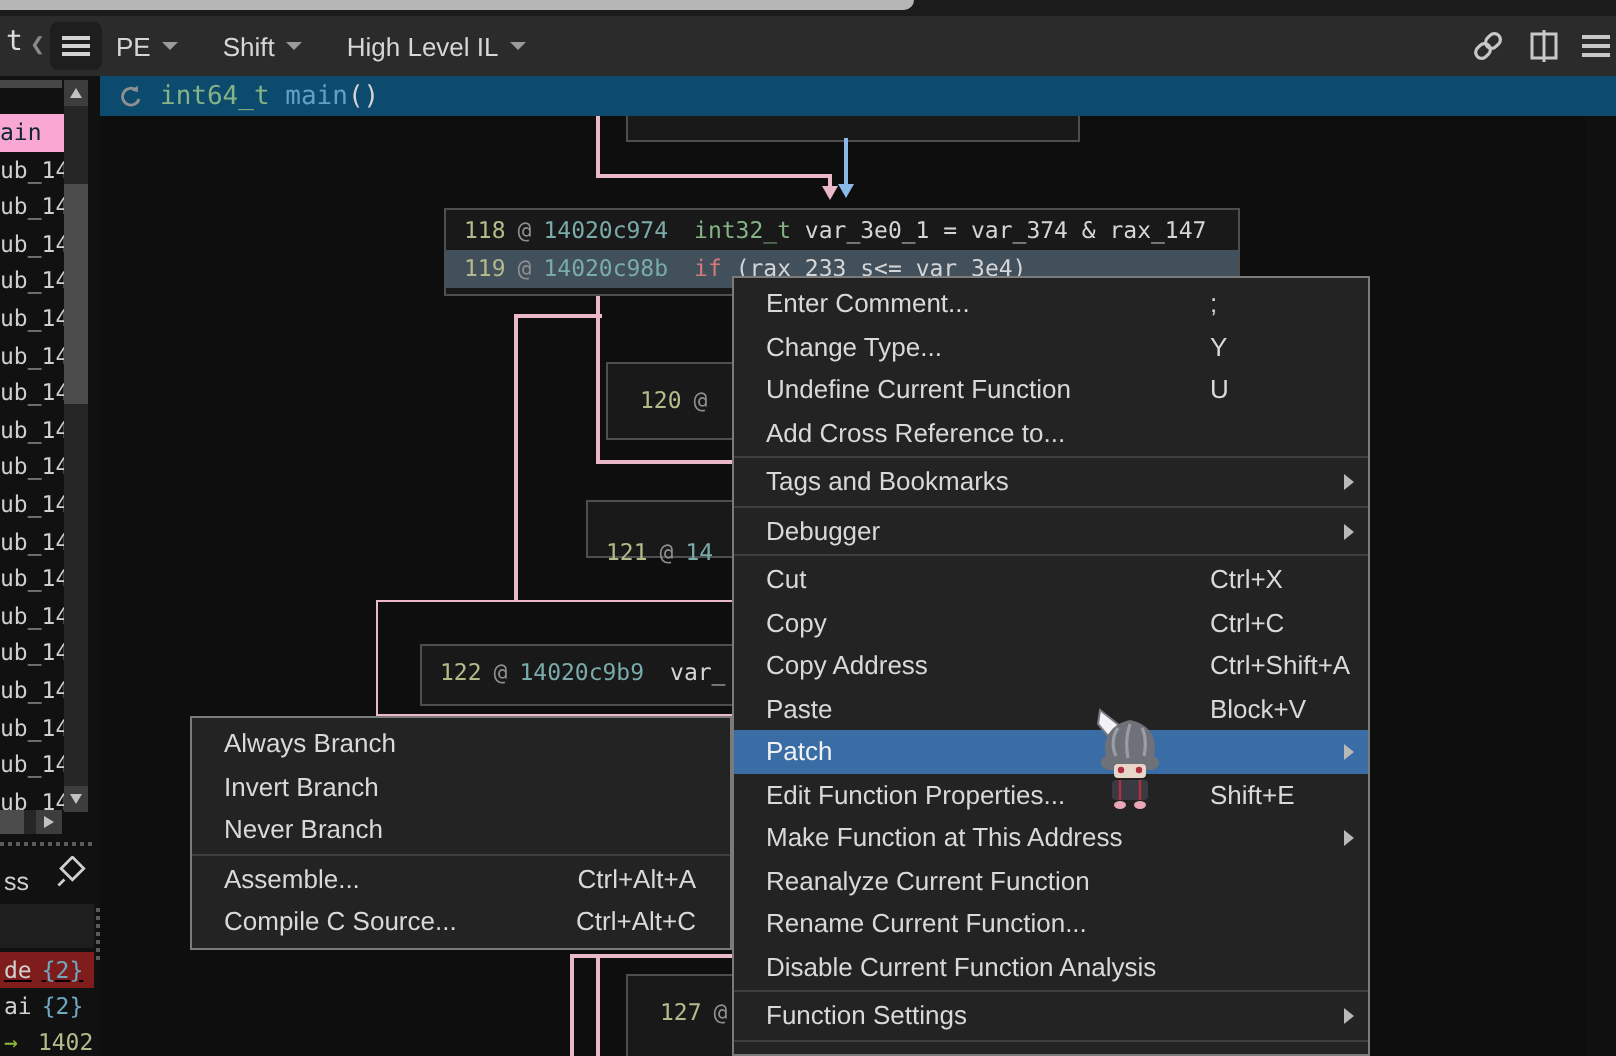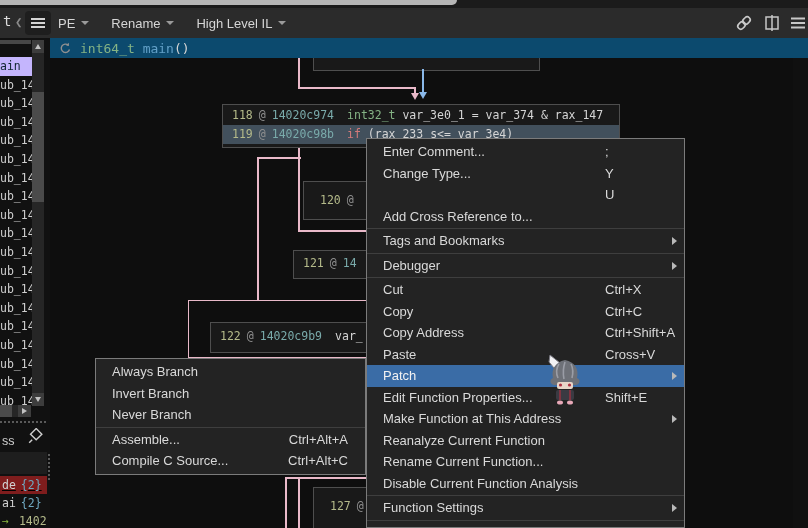--- a/index.html
+++ b/index.html
@@ -28,21 +28,21 @@
   .fn-header .refresh{margin:0 8px 0 9px;}
   .fn-sig{font-size:13px;}
   .tok-type{color:#85b385}.tok-fn{color:#62a0c8}.tok-plain{color:#d5d5d5}
   .tok-keyword{color:#d47a7a}
 
   
   .sidebar{position:absolute;left:0;top:38px;width:50px;height:490px;background:#111;}
   .fn-partial{position:absolute;left:0;top:2px;width:31px;height:4px;background:#474747;}
   .fn-list{position:absolute;left:0;top:19px;width:32px;}
   .fn-row{height:18.6px;line-height:18.6px;font-size:11.5px;color:#cfcfcf;white-space:nowrap;overflow:hidden;}
-  .fn-row.selected{background:#c4b5fd;color:#102530;}
+  .fn-row.selected{background:#f9a8d4;color:#102530;}
   
   .ls-v{position:absolute;left:32px;top:2px;width:12px;height:366px;background:#262626;}
   .sb-btn{position:absolute;left:0;width:12px;height:13px;background:#3d3d3d;}
   .sb-btn .tri-up{position:absolute;left:2.5px;top:4px;width:0;height:0;border-left:3.5px solid transparent;border-right:3.5px solid transparent;border-bottom:5px solid #c2c2c2;}
   .sb-btn .tri-down{position:absolute;left:2.5px;top:4px;width:0;height:0;border-left:3.5px solid transparent;border-right:3.5px solid transparent;border-top:5px solid #c2c2c2;}
   .ls-v .thumb{position:absolute;left:0;top:52px;width:12px;height:110px;background:#4b4b4b;}
   
   .ls-h{position:absolute;left:0;top:367px;width:31px;height:12px;background:#262626;}
   .ls-h .thumb{position:absolute;left:0;top:0;width:12px;height:12px;background:#4b4b4b;}
   .ls-h .btn{position:absolute;right:0;top:0;width:13px;height:12px;background:#3d3d3d;}
@@ -101,21 +101,21 @@
       <div class="bar b1"></div>
       <div class="bar b2"></div>
       <div class="bar b3"></div>
     </div>
     <div class="tb-menus">
       <div class="tb-menu">
         <span>PE</span>
         <span class="caret-down"></span>
       </div>
       <div class="tb-menu">
-        <span>Rename</span>
+        <span>Shift</span>
         <span class="caret-down"></span>
       </div>
       <div class="tb-menu">
         <span>High Level IL</span>
         <span class="caret-down"></span>
       </div>
     </div>
     <div class="tb-icons">
       <span>
         <svg width="20" height="20" viewBox="0 0 20 20">
@@ -227,21 +227,21 @@
     <div class="edge pink" style="left:248px;top:90px;width:2px;height:84px"></div>
     <div class="edge pink" style="left:248px;top:172px;width:68px;height:2px"></div>
     <div class="edge pink" style="left:207px;top:99px;width:44px;height:2px"></div>
     <div class="edge pink" style="left:207px;top:99px;width:2px;height:143px"></div>
 
     <div class="block mono" style="left:253px;top:123px;width:100px;height:37px;">
       <div class="code-line" style="margin-top:9px"><span class="cl-num" style="margin-left:16px">120</span><span class="cl-sep">@</span></div>
     </div>
 
     <div class="block mono" style="left:243px;top:192px;width:110px;height:27px;">
-      <div class="code-line" style="margin-top:3px"><span class="cl-num">121</span><span class="cl-sep">@</span><span class="cl-addr">14</span></div>
+      <div class="code-line" style="margin-top:16px"><span class="cl-num">121</span><span class="cl-sep">@</span><span class="cl-addr">14</span></div>
     </div>
 
     <div class="pink-rect" style="left:138px;top:242px;width:192px;height:56px"></div>
 
     <div class="block mono" style="left:160px;top:254px;width:180px;height:29px;margin-top:10px;">
       <div class="code-line" style="margin-top:4px"><span class="cl-num">122</span><span class="cl-sep">@</span><span class="cl-addr">14020c9b9</span><span class="tok-plain">var_</span></div>
     </div>
 
     <div class="edge pink" style="left:235px;top:419px;width:82px;height:2px"></div>
     <div class="edge pink" style="left:235px;top:419px;width:2px;height:51px"></div>
@@ -249,31 +249,31 @@
 
     <div class="block mono" style="left:263px;top:429px;width:100px;height:45px;">
       <div class="code-line" style="margin-top:9px"><span class="cl-num" style="margin-left:16px">127</span><span class="cl-sep">@</span></div>
     </div>
 
   </div>
 
   <div class="ctx-menu">
       <div class="menu-item"><span>Enter Comment...</span><span class="mi-shortcut">;</span></div>
       <div class="menu-item"><span>Change Type...</span><span class="mi-shortcut">Y</span></div>
-      <div class="menu-item"><span class="mi-shortcut">U</span></div>
+      <div class="menu-item"><span>Undefine Current Function</span><span class="mi-shortcut">U</span></div>
       <div class="menu-item"><span>Add Cross Reference to...</span></div>
       <div class="menu-sep"></div>
       <div class="menu-item"><span>Tags and Bookmarks</span><span class="mi-arrow"></span></div>
       <div class="menu-sep"></div>
       <div class="menu-item"><span>Debugger</span><span class="mi-arrow"></span></div>
       <div class="menu-sep"></div>
       <div class="menu-item"><span>Cut</span><span class="mi-shortcut">Ctrl+X</span></div>
       <div class="menu-item"><span>Copy</span><span class="mi-shortcut">Ctrl+C</span></div>
       <div class="menu-item"><span>Copy Address</span><span class="mi-shortcut">Ctrl+Shift+A</span></div>
-      <div class="menu-item"><span>Paste</span><span class="mi-shortcut">Cross+V</span></div>
+      <div class="menu-item"><span>Paste</span><span class="mi-shortcut">Block+V</span></div>
       <div class="menu-item highlighted"><span>Patch</span><span class="mi-arrow"></span></div>
       <div class="menu-item"><span>Edit Function Properties...</span><span class="mi-shortcut">Shift+E</span></div>
       <div class="menu-item"><span>Make Function at This Address</span><span class="mi-arrow"></span></div>
       <div class="menu-item"><span>Reanalyze Current Function</span></div>
       <div class="menu-item"><span>Rename Current Function...</span></div>
       <div class="menu-item"><span>Disable Current Function Analysis</span></div>
       <div class="menu-sep"></div>
       <div class="menu-item"><span>Function Settings</span><span class="mi-arrow"></span></div>
       <div class="menu-sep"></div>
       <div class="menu-item"><span>Highlight Block</span></div>

